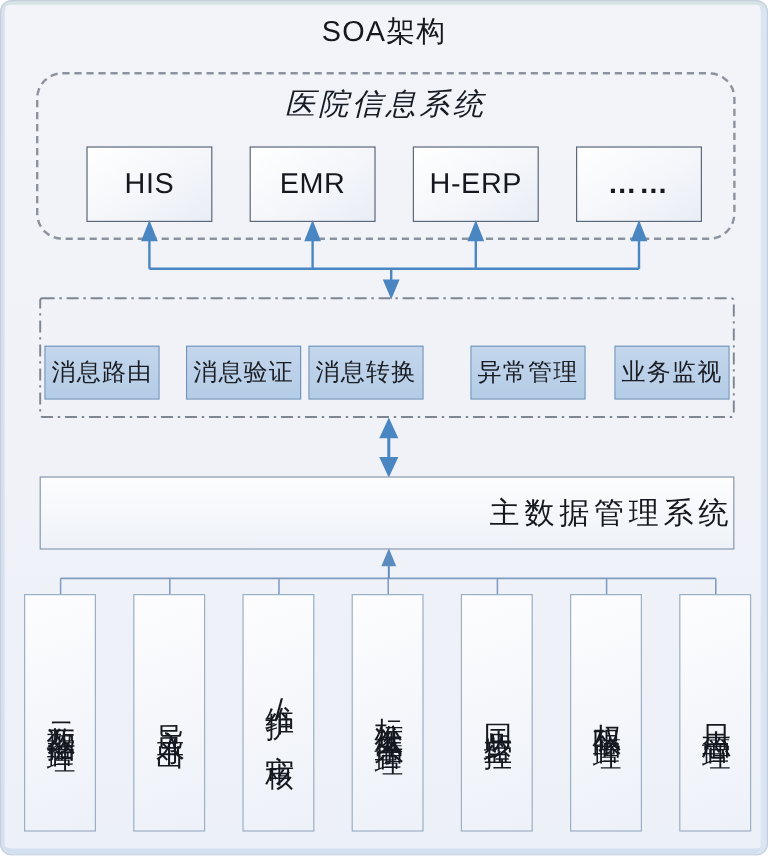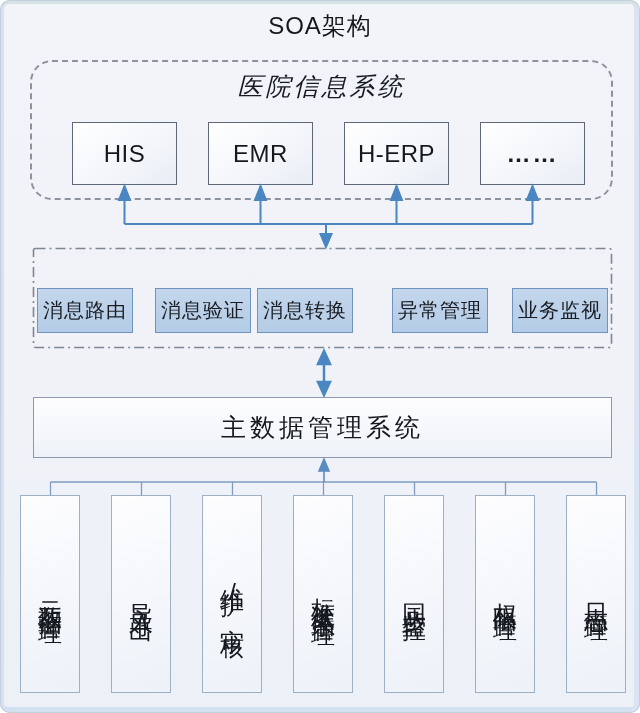--- a/index.html
+++ b/index.html
@@ -47,21 +47,21 @@
     position:absolute;top:288px;width:96px;height:45px;
     background:linear-gradient(180deg,#c3d6ec 0%,#b4cce6 100%);
     border:1.5px solid #6e93bd;
     display:flex;align-items:center;justify-content:center;
     font-size:20px;letter-spacing:1px;color:#191c22;
   }
   .mdm-box{
     position:absolute;left:33px;top:397px;width:579px;height:61px;
     background:linear-gradient(180deg,#fdfdfe 0%,#eef2f8 100%);
     border:1.5px solid #8a99ad;
-    display:flex;align-items:center;justify-content:center;
+    display:flex;align-items:center;justify-content:flex-end;
     font-size:25px;font-weight:500;letter-spacing:4px;
   }
   .mod-box{
     position:absolute;top:495px;width:60px;height:198px;
     background:linear-gradient(160deg,#fdfdfe 0%,#edf1f8 100%);
     border:1.3px solid #9cb0c6;
     display:flex;align-items:center;justify-content:center;
     writing-mode:vertical-rl;text-orientation:upright;
     font-size:24px;letter-spacing:5px;color:#15181e;
   }

